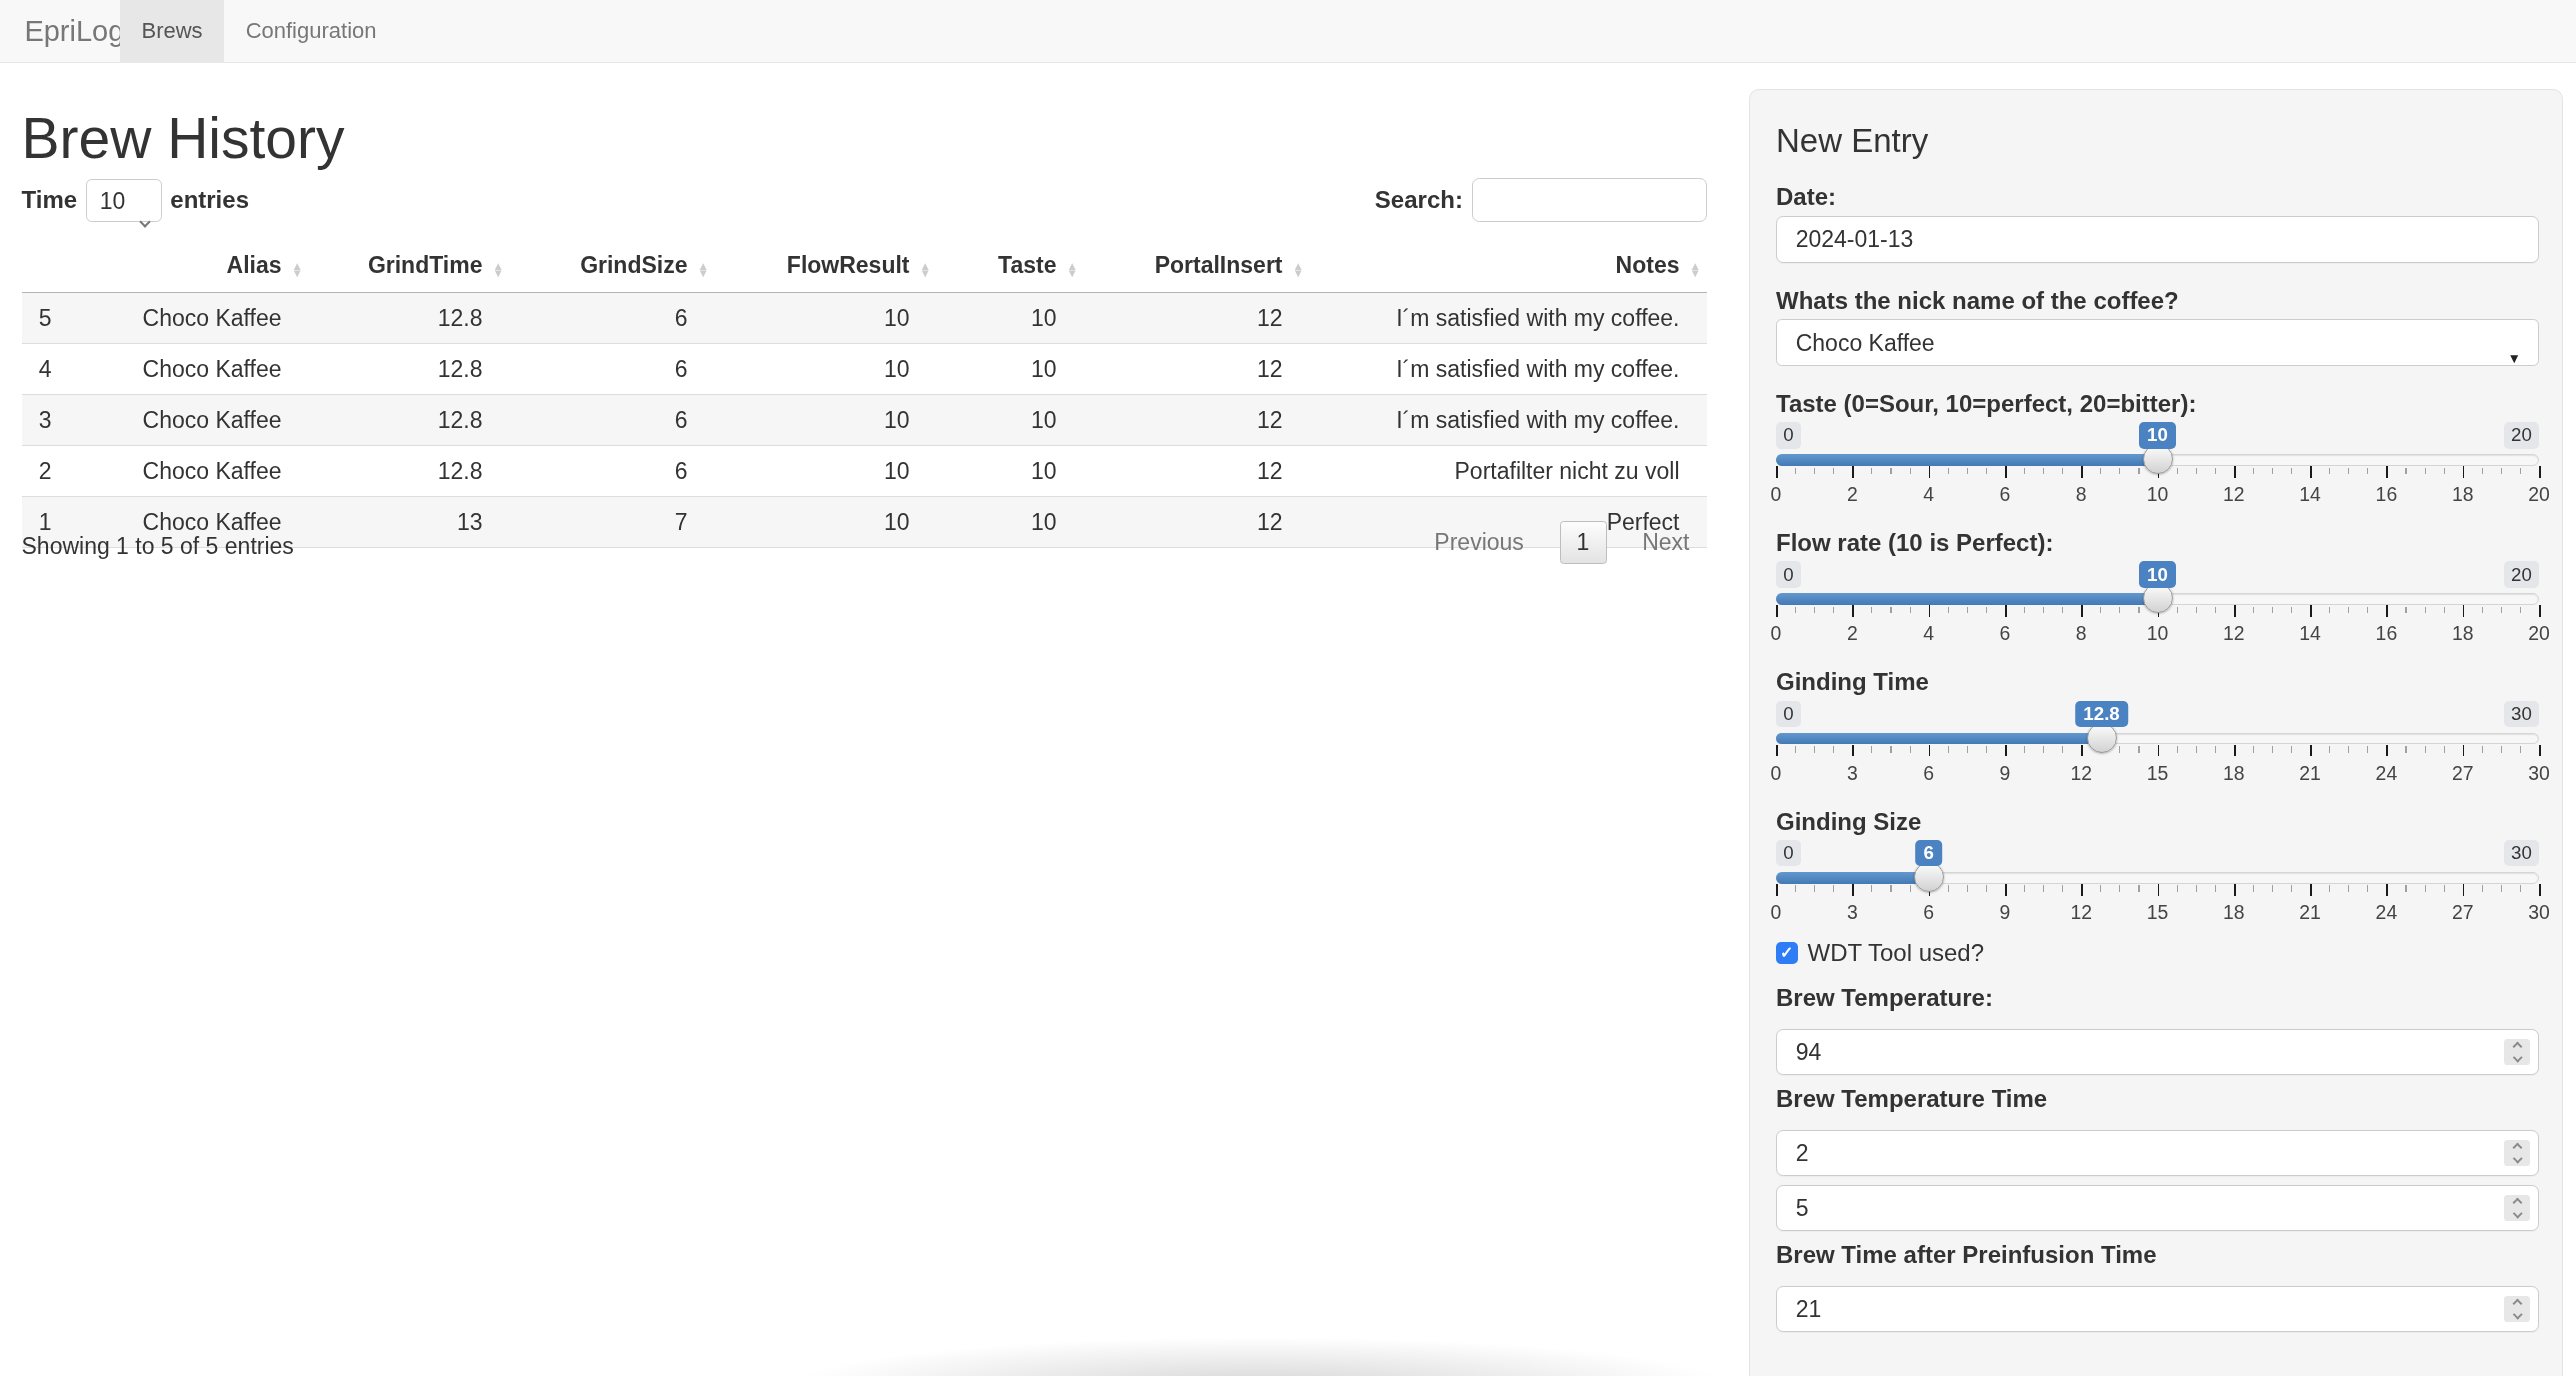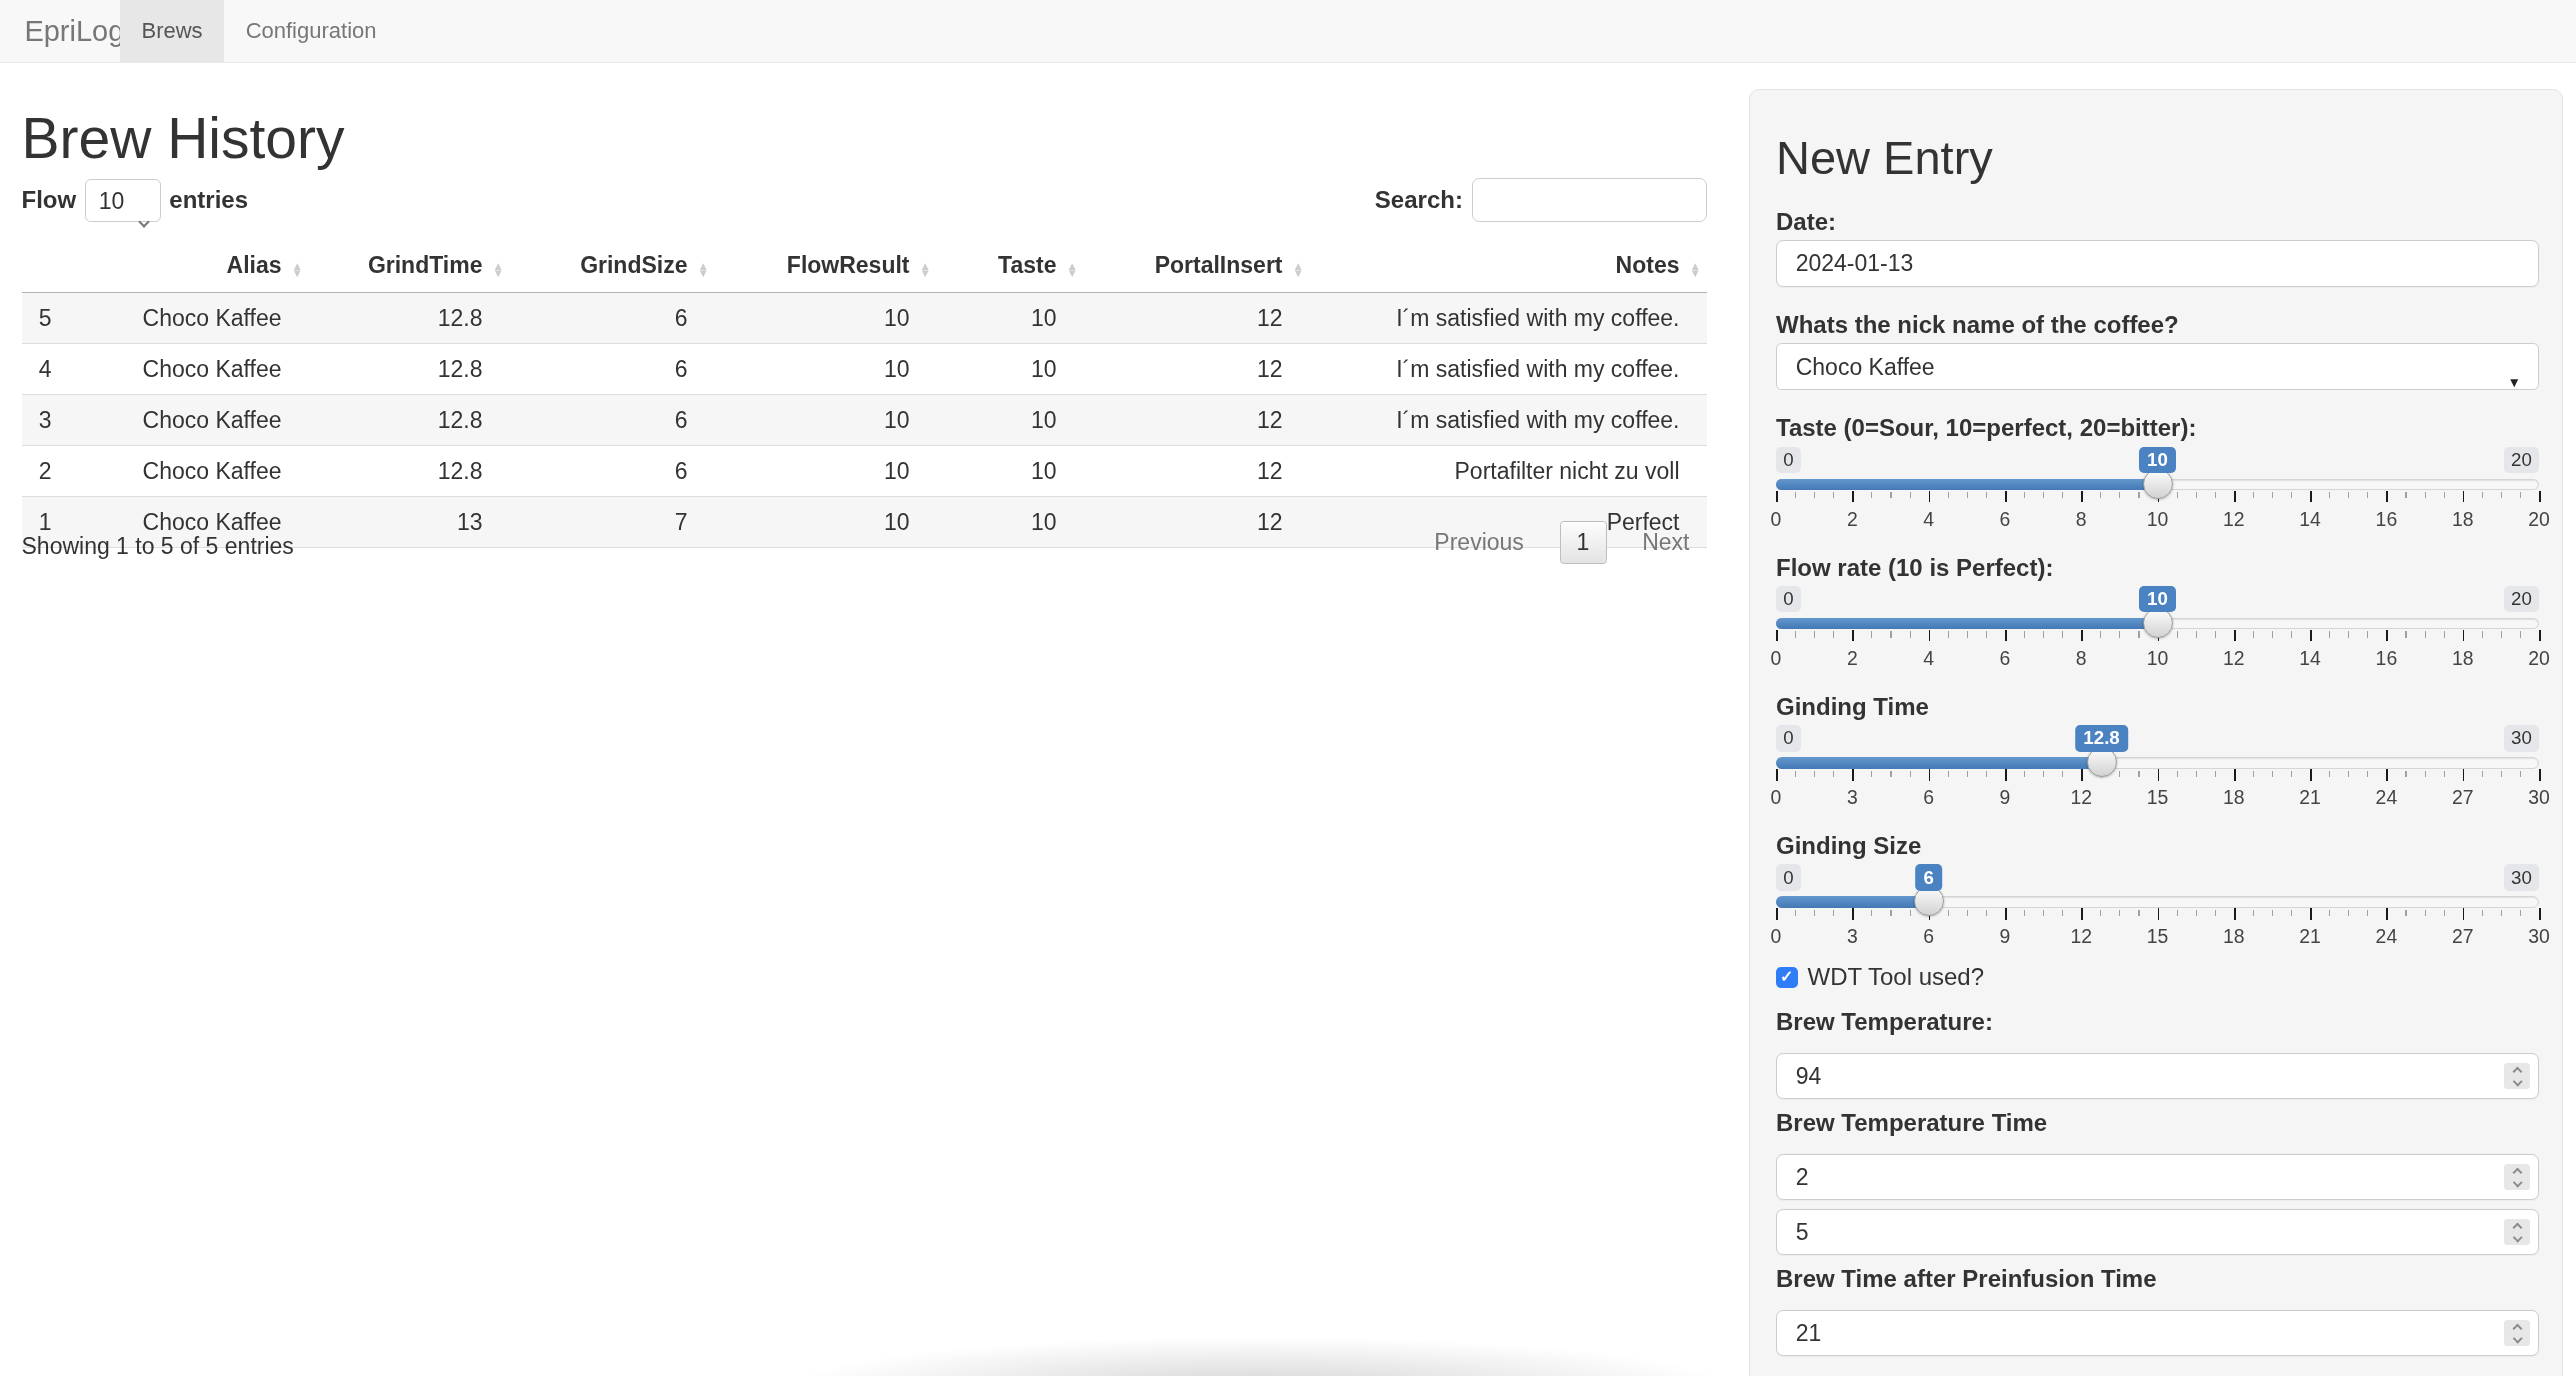--- a/index.html
+++ b/index.html
@@ -35,21 +35,21 @@
   .brew-table td{padding:11.5px 27px 11.5px 14.4px;border-bottom:0.7px solid #ddd;color:#333;}
   .brew-table .al{text-align:right;} .brew-table .ar{text-align:right;}
   .brew-table tbody tr:nth-child(odd){background:#f6f6f6;}
   .sort-icons{position:absolute;right:5.7px;bottom:14.4px;display:flex;flex-direction:column;line-height:.62;font-size:11.5px;color:#ccc;}
   .table-info{position:absolute;left:0;top:468px;font-size:23px;color:#333;}
   .paginate{position:absolute;right:0;top:456px;display:flex;align-items:center;}
   .page-btn{font-size:23px;color:#777;padding:0 17px;cursor:pointer;}
   .page-number{width:47px;height:43px;border:0.7px solid #bdbdbd;border-radius:3.6px;background:linear-gradient(#fdfdfd,#e3e3e3);display:flex;align-items:center;justify-content:center;font-size:23px;color:#333;margin:0 18.7px;cursor:pointer;}
   
   .side-panel{position:absolute;left:1749px;top:89px;width:814px;height:1399px;background:#f5f5f5;border:1.4px solid #e3e3e3;border-radius:10px;padding:29px 23px 0 26px;}
-  .panel-title{font-size:47px;font-weight:500;color:#333;margin-top:13px;line-height:1.1;}
+  .panel-title{font-size:33px;font-weight:500;color:#333;margin-top:4px;line-height:1.1;}
   .form-label{font-size:24px;font-weight:700;color:#333;margin:23px 0 4.3px;line-height:29px;}
   .form-label.tight{margin-top:17px;}
   .text-input{width:100%;height:47px;border:0.7px solid #ccc;border-radius:7.2px;background:#fff;font-size:23px;padding:0 18.7px;font-family:inherit;color:#333;outline:none;box-shadow:0 0.7px 1.4px rgba(0,0,0,.04);}
   .nick-select{width:100%;height:47px;line-height:46px;font-size:23px;padding-left:18.7px;border-radius:5.7px;}
   .nick-caret{position:absolute;right:17px;top:16px;font-size:13.6px;color:#222;}
   
   .slider-block{position:relative;height:83px;margin:4.3px 0 7.2px;}
   .irs-min,.irs-max{position:absolute;top:0;background:#e4e6e9;color:#333;font-size:18.7px;padding:2.2px 7.2px;border-radius:5px;}
   .irs-min{left:0;} .irs-max{right:0;}
   .irs-value{position:absolute;top:0;transform:translateX(-50%);background:var(--accent);color:#fff;font-size:18.7px;font-weight:700;padding:2.2px 8.6px;border-radius:5px;z-index:3;}
@@ -82,21 +82,21 @@
       <div class="nav-tab active"><span>Brews</span></div>
       <div class="nav-tab"><span>Configuration</span></div>
     </div>
 </div>
 
 <div class="main">
   <h1 class="page-title">Brew History</h1>
 
   <div class="controls-row">
     <div class="length-group">
-      <span>Flow</span>
+      <span>Time</span>
       <div class="select-box len-select">
         <span>10</span>
         <span class="len-caret"><span class="chev down"></span></span>
       </div>
       <span>entries</span>
     </div>
     <div class="search-group">
       <span class="search-label">Search:</span>
       <input class="search-input" type="text" value="" style="">
     </div>

